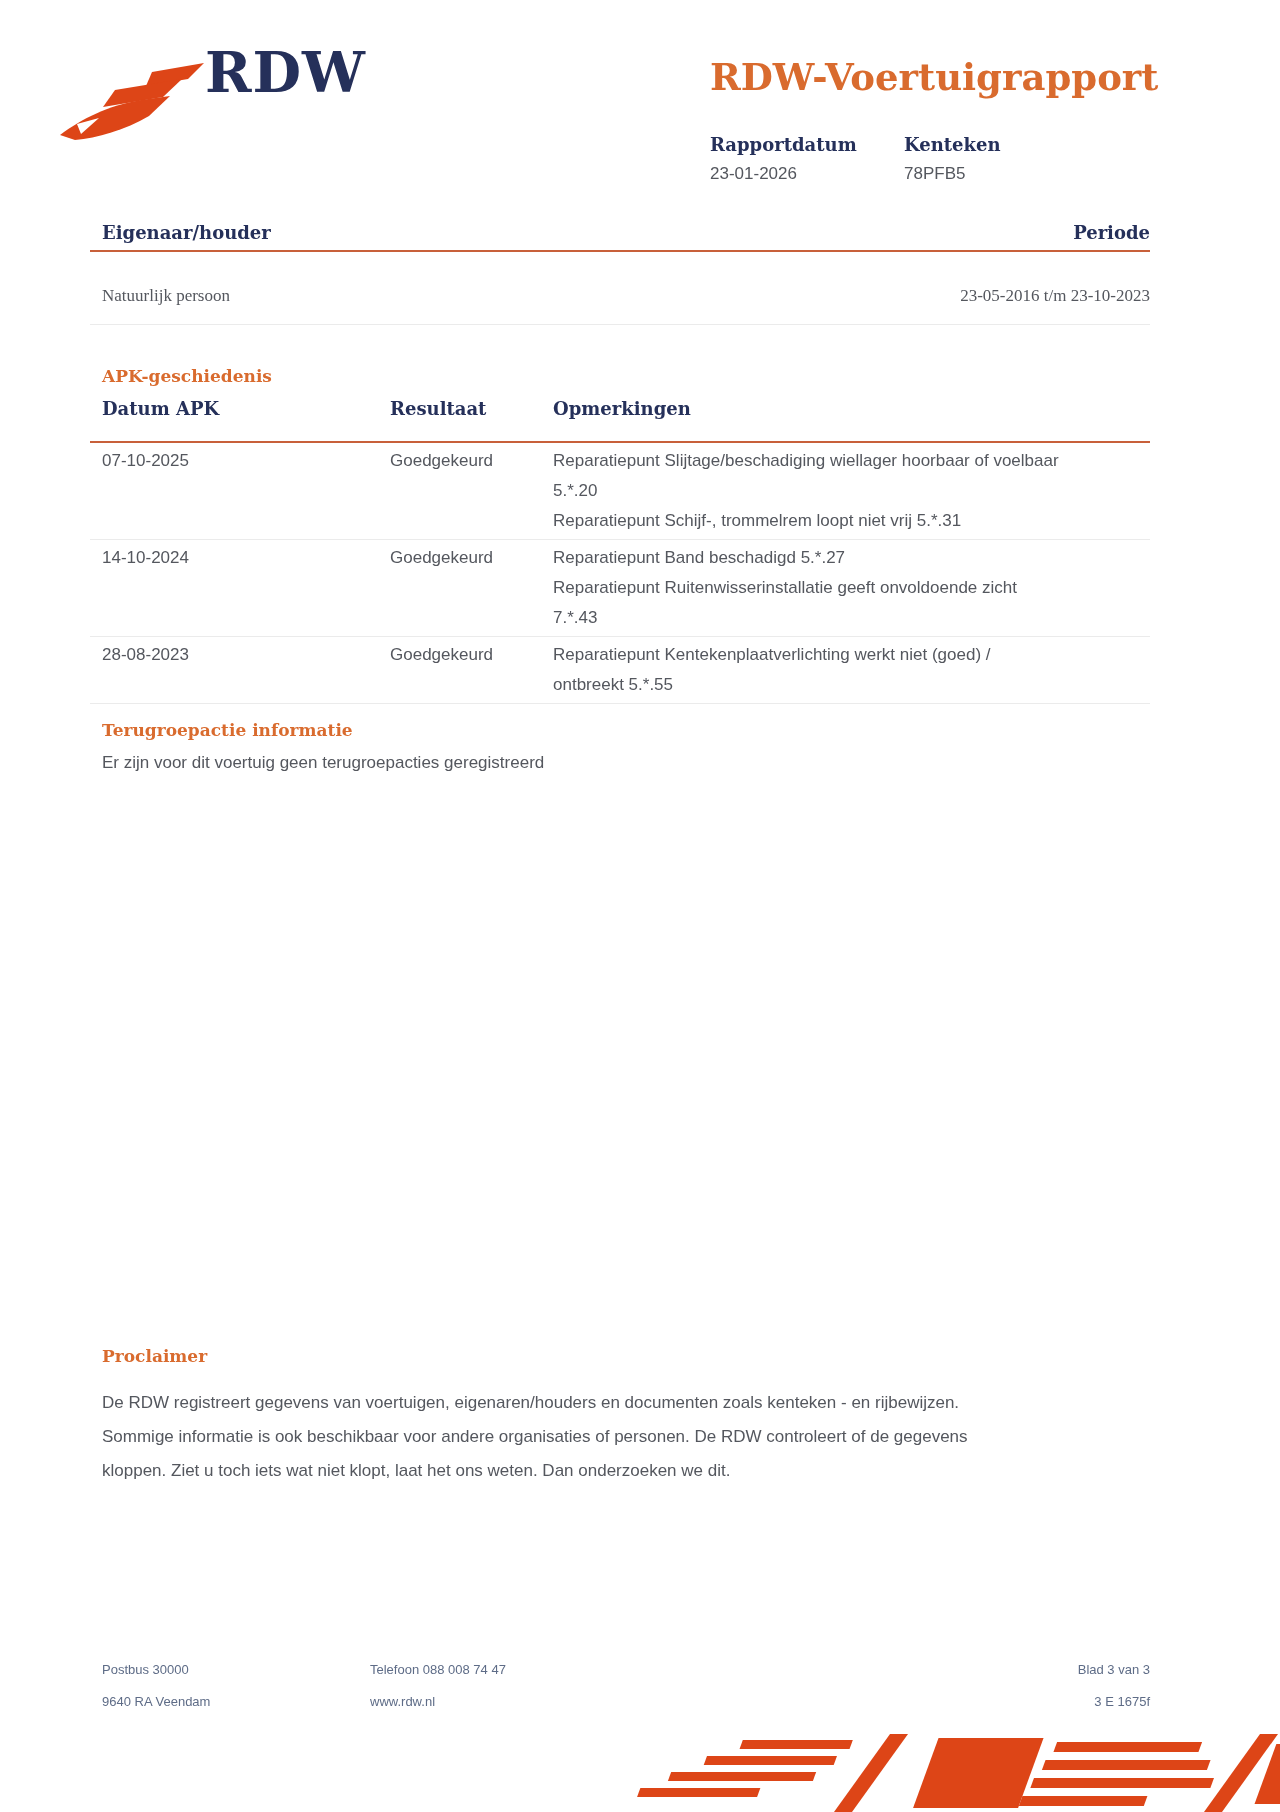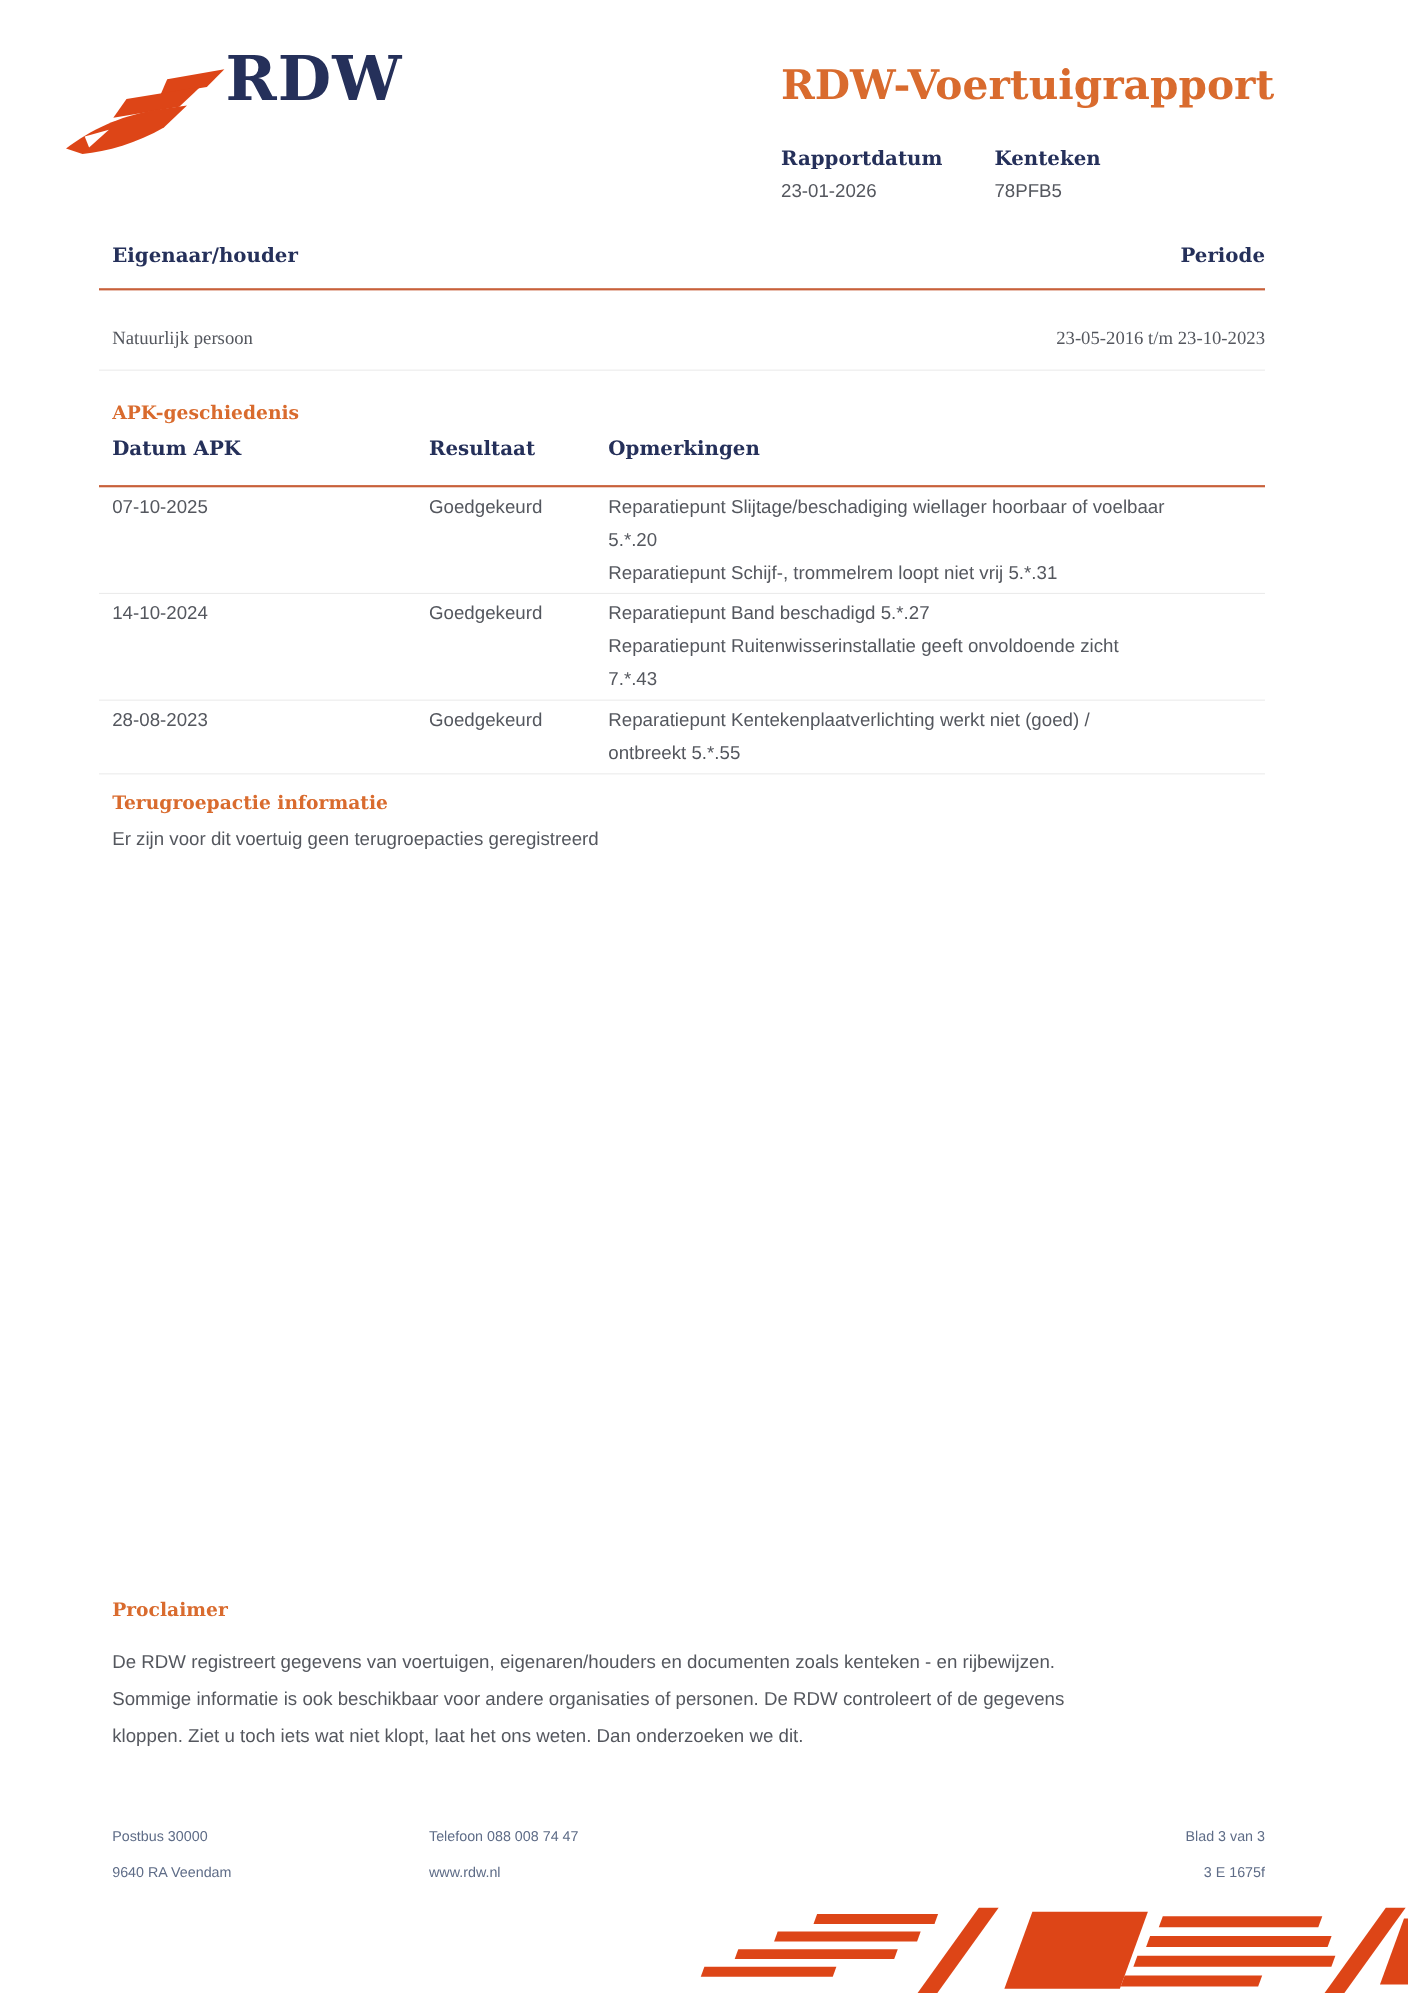--- a/index.html
+++ b/index.html
@@ -34,21 +34,21 @@
   .meta-col{width:194px;}
   .meta-label{
     font-family:"DejaVu Serif","Liberation Serif",serif;font-weight:700;
     font-size:18px;color:var(--navy);
   }
   .meta-value{margin-top:9px;font-size:17px;color:var(--body-gray);}
   
   .section{position:absolute;left:90px;right:130px;}
   .head-row{
     display:flex;justify-content:space-between;align-items:flex-start;
-    padding:0 0 19px 12px;border-bottom:2px solid var(--rule-orange);
+    padding:0 0 7px 12px;border-bottom:2px solid var(--rule-orange);
   }
   .head-row .h{
     font-family:"DejaVu Serif","Liberation Serif",serif;font-weight:700;
     font-size:18px;color:var(--navy);
   }
   .orange-h{
     font-family:"DejaVu Serif","Liberation Serif",serif;font-weight:700;
     font-size:17px;color:var(--accent-orange);padding-left:12px;
   }
   .body-text{font-size:17px;color:var(--body-gray);}
@@ -73,28 +73,28 @@
   .t-row{display:flex;padding:3px 0 3px 12px;border-bottom:1px solid var(--divider);}
   .col-date{width:288px;flex:0 0 288px;}
   .col-result{width:163px;flex:0 0 163px;}
   .col-remarks{flex:1 1 auto;}
   .t-row .cell{font-size:17px;line-height:30px;color:var(--body-gray);}
   .remark-line{font-size:17px;line-height:30px;white-space:nowrap;color:var(--body-gray);}
   
   .recall{top:720px;}
   .recall .body-text{margin-top:13px;padding-left:12px;}
   
-  .proclaimer{top:1454px;}
+  .proclaimer{top:1346px;}
   .proclaimer .lines{margin-top:20px;padding-left:12px;}
   .proclaimer .line{font-size:17px;line-height:34px;white-space:nowrap;}
   
   .footer-col{position:absolute;top:1662px;font-size:13px;line-height:16px;color:var(--footer-gray);}
   .footer-col div + div{margin-top:16px;}
   .footer-left{left:102px;}
-  .footer-mid{left:390px;}
+  .footer-mid{left:370px;}
   .footer-right{right:130px;text-align:right;}
   
   .bottom-stripes{position:absolute;left:620px;top:1734px;width:680px;height:78px;}
 </style>
 </head>
 <body>
 
 <div class="page">
 
   <div class="logo">

